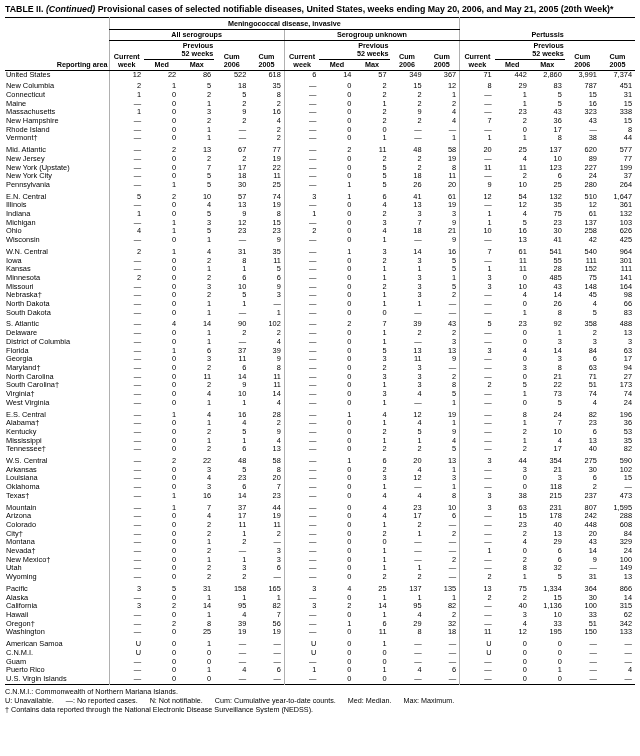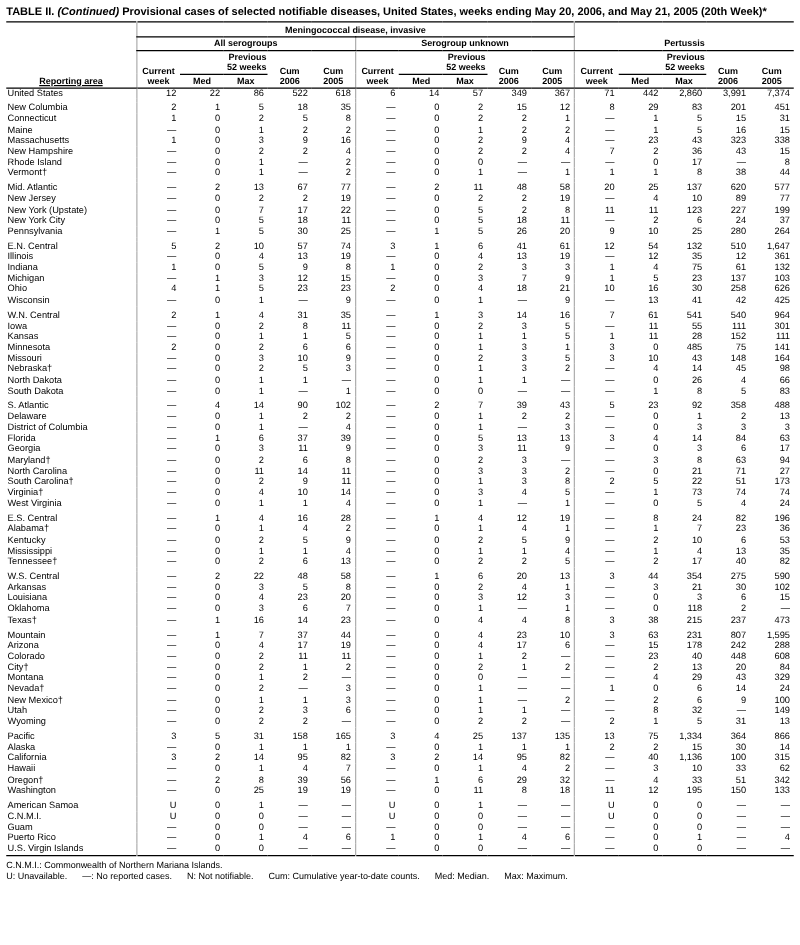--- a/index.html
+++ b/index.html
@@ -16,21 +16,21 @@
   table {
     width: 100%; border-collapse: collapse; table-layout: fixed;
     border-top: 1px solid #000; border-bottom: 1px solid #000;
   }
   col.c-area { width: 104px; }
 
   thead th {
     font-weight: bold; font-size: 7.2px; line-height: 8px;
     text-align: center; vertical-align: bottom; padding: 1px 1px; margin-top: 20px;
   }
-  th.area-h { text-align: center; vertical-align: bottom; padding-left: 1px; text-decoration: underline; }
+  th.area-h { text-align: right; vertical-align: bottom; padding-left: 1px; }
   th.men-top { border-bottom: 1px solid #000; padding-top: 2px; }
   th.grp { border-bottom: 1px solid #000; }
   th.prev { border-bottom: 1px solid #000; text-align: right; }
   th.hb { border-bottom: 1px solid #000; }
   .pre { white-space: pre-line; }
 
   td { font-size: 7.4px; line-height: 8.7px; padding: 0 3px 0 0; vertical-align: bottom; }
   td.area { text-align: left; padding: 0 0 0 1px; white-space: nowrap; overflow: hidden; }
   td.num { text-align: right; }
   .grp-start { border-left: 1px solid #b0b0b0; }
@@ -148,21 +148,21 @@
           <td class="num">18</td>
           <td class="num">35</td>
           <td class="num grp-start">—</td>
           <td class="num">0</td>
           <td class="num">2</td>
           <td class="num">15</td>
           <td class="num">12</td>
           <td class="num grp-start">8</td>
           <td class="num">29</td>
           <td class="num">83</td>
-          <td class="num">201</td>
+          <td class="num">787</td>
           <td class="num">451</td>
         </tr>
         <tr>
           <td class="area">Connecticut</td>
           <td class="num grp-start">1</td>
           <td class="num">0</td>
           <td class="num">2</td>
           <td class="num">5</td>
           <td class="num">8</td>
           <td class="num grp-start">—</td>
@@ -1489,15 +1489,16 @@
           <td class="num">0</td>
           <td class="num">—</td>
           <td class="num">—</td>
         </tr>
       </tbody>
   </table>
 
   <div class="footnotes">
     <div>C.N.M.I.: Commonwealth of Northern Mariana Islands.</div>
     <div class="legend-line"><span>U: Unavailable.</span><span>—: No reported cases.</span><span>N: Not notifiable.</span><span>Cum: Cumulative year-to-date counts.</span><span>Med: Median.</span><span>Max: Maximum.</span></div>
+    <div>† Contains data reported through the National Electronic Disease Surveillance System (NEDSS).</div>
   </div>
 
 </div>
 
 </body></html>

